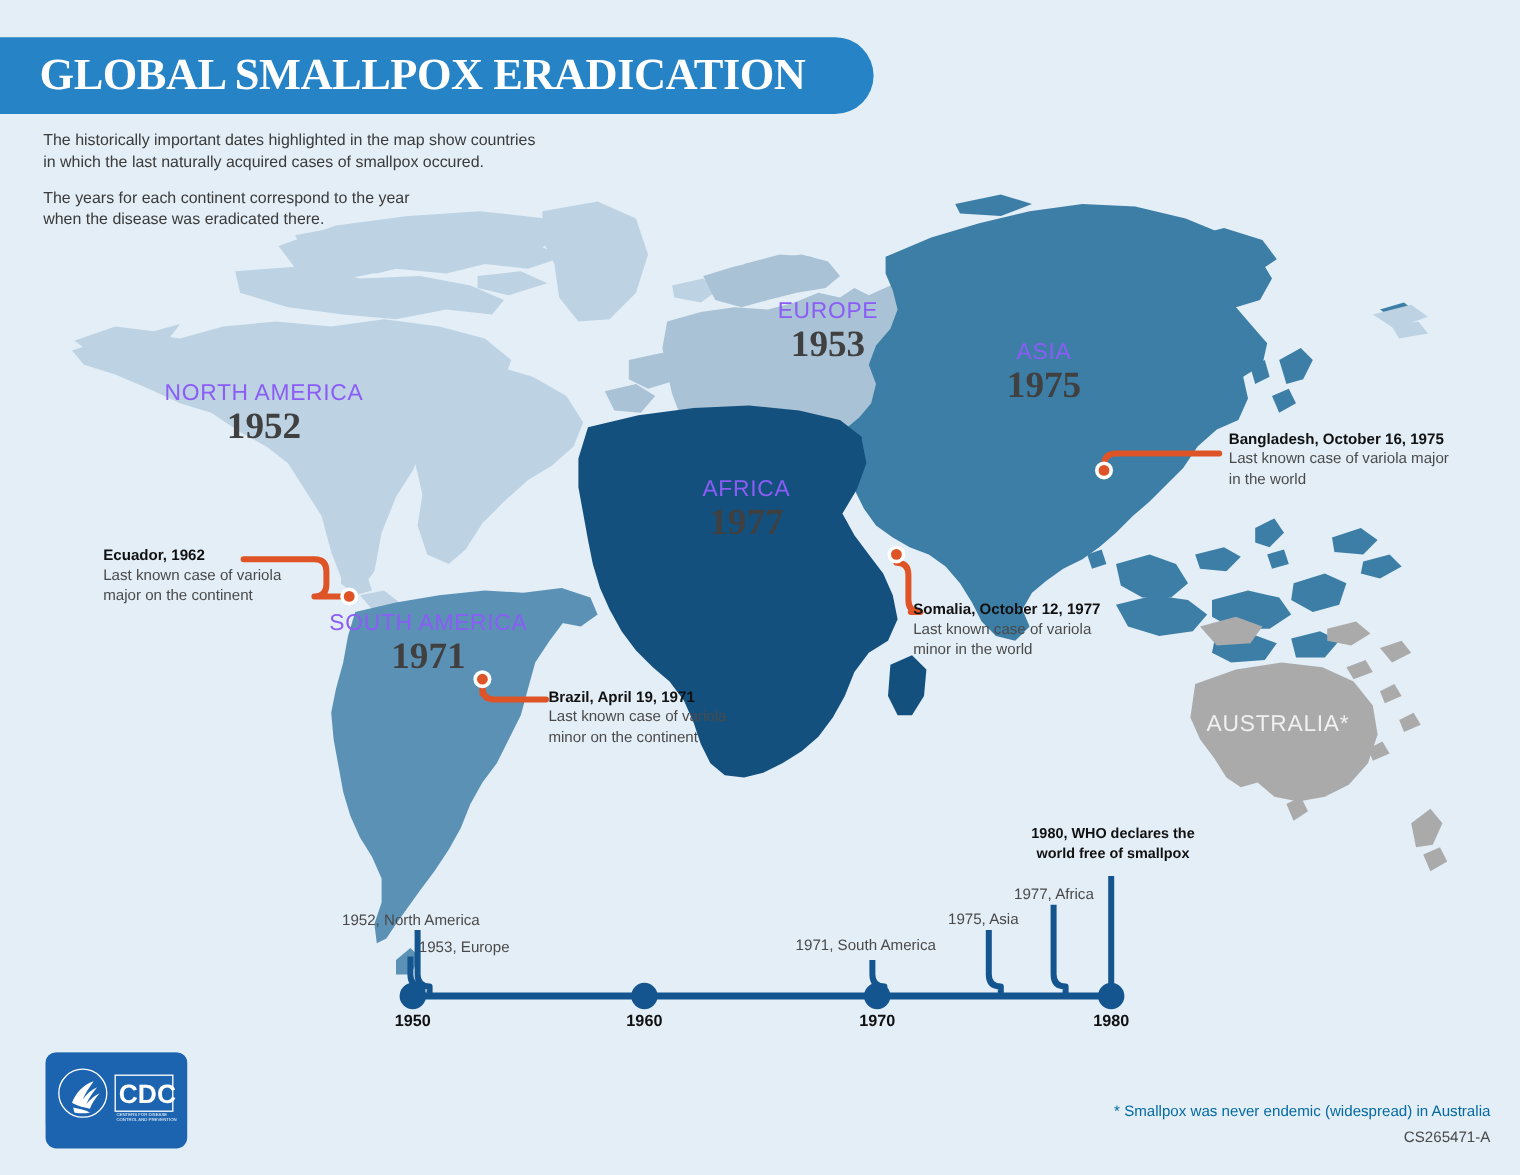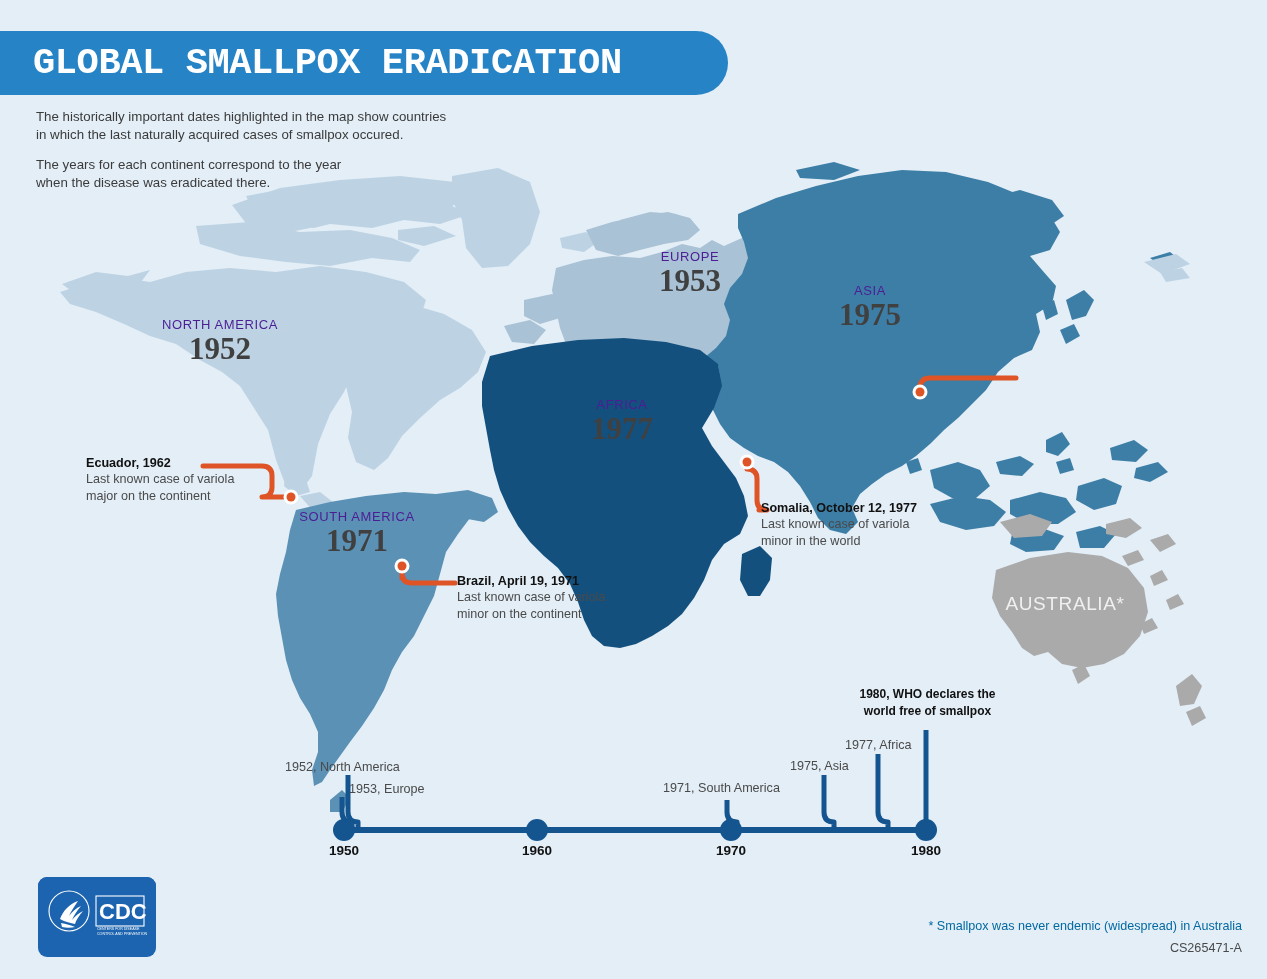--- a/index.html
+++ b/index.html
@@ -13,35 +13,35 @@
 
   
   .titlebar{
     position:absolute;left:0;top:31px;width:728px;height:64px;
     background:#2583c6;
     border-radius:0 34px 34px 0;
   }
   .titlebar h1{
     margin:0;position:absolute;left:33px;top:50%;transform:translateY(-50%);
     color:#ffffff;font-size:37px;font-weight:bold;letter-spacing:-0.4px;
-    font-family:Liberation Mono, monospace;white-space:nowrap;
+    font-family:Liberation Serif, serif;white-space:nowrap;
   }
   .intro{
     position:absolute;left:36px;color:#3b3b3b;font-size:13.3px;line-height:17.5px;
     width:470px;
   }
   .intro.p1{top:108px;}
   .intro.p2{top:156px;}
 
   
   #map{position:absolute;left:0;top:0;width:1267px;height:979px;}
 
   
   .clabel{position:absolute;text-align:center;line-height:1;pointer-events:none;}
-  .clabel .nm{display:block;color:#4c1d95;font-size:13px;letter-spacing:0.6px;}
+  .clabel .nm{display:block;color:#8b5cf6;font-size:19px;letter-spacing:0.6px;}
   .clabel .yr{display:block;color:#404040;font-size:31px;font-weight:bold;margin-top:2px;letter-spacing:0px;font-family:Liberation Serif, serif;}
   .clabel.gray .nm{color:#f0f0f0;}
 
   #lab-na{left:110px;top:318px;width:220px;}
   #lab-eu{left:610px;top:250px;width:160px;}
   #lab-as{left:790px;top:284px;width:160px;}
   #lab-af{left:532px;top:398px;width:180px;}
   #lab-sa{left:237px;top:510px;width:240px;}
   #lab-au{left:955px;top:594px;width:220px;}
   #lab-au .nm{font-size:19px;}
@@ -259,20 +259,25 @@
     <div class="sub">Last known case of variola</div>
     <div class="sub">minor on the continent</div>
   </div>
 
   <div class="callout lefty" id="co-somalia">
     <div class="ttl">Somalia, October 12, 1977</div>
     <div class="sub">Last known case of variola</div>
     <div class="sub">minor in the world</div>
   </div>
 
+  <div class="callout lefty" id="co-bangladesh">
+    <div class="ttl">Bangladesh, October 16, 1975</div>
+    <div class="sub">Last known case of variola major</div>
+    <div class="sub">in the world</div>
+  </div>
 
   <div>
     <div class="tlabel" style="left:285px;top:760px;">1952, North America</div>
     <div class="tlabel" style="left:349px;top:782px;">1953, Europe</div>
     <div class="tlabel" style="left:663px;top:781px;">1971, South America</div>
     <div class="tlabel" style="left:790px;top:759px;">1975, Asia</div>
     <div class="tlabel" style="left:845px;top:738px;">1977, Africa</div>
     <div class="tlabel bold" style="left:820px;top:686px;width:215px;">
       <span>1980, WHO declares the</span><br>
       <span>world free of smallpox</span>

